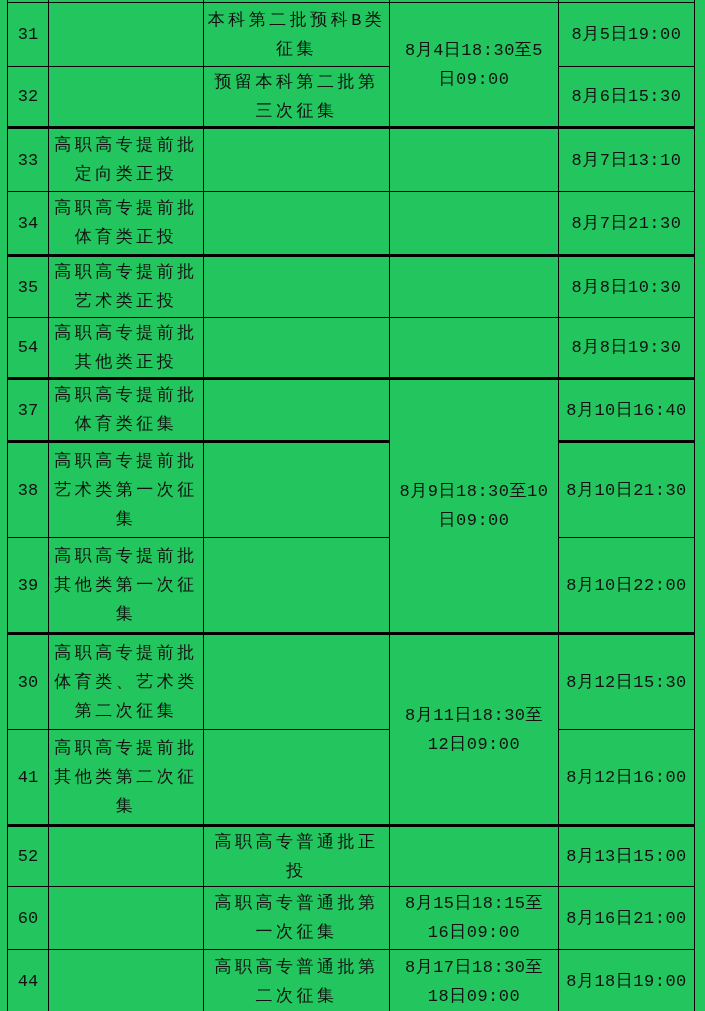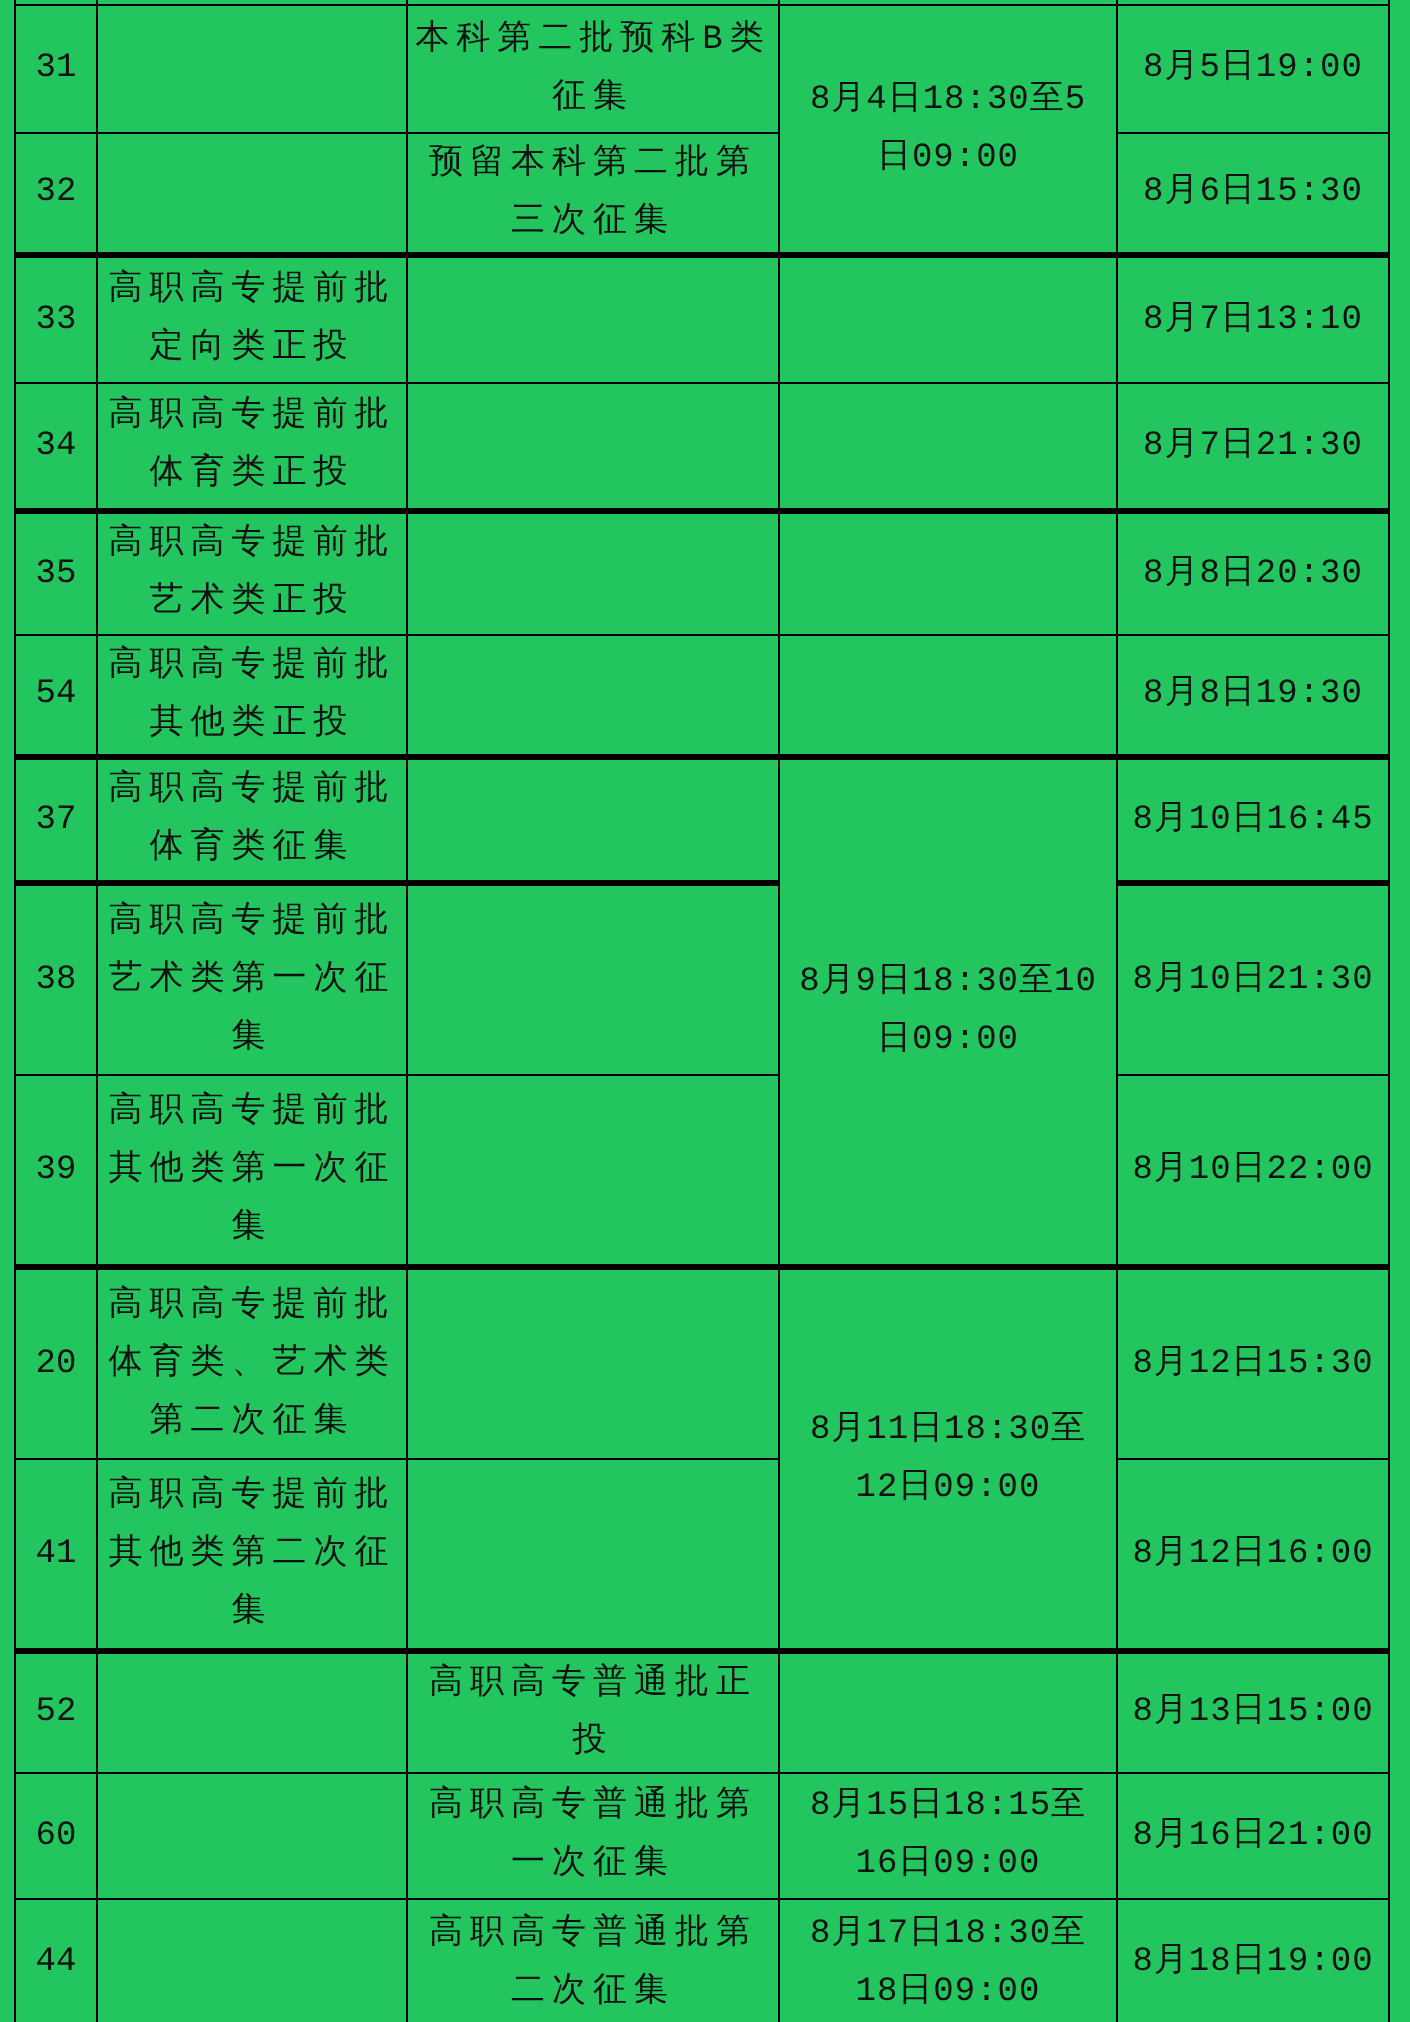--- a/index.html
+++ b/index.html
@@ -97,40 +97,40 @@
       <td class="date"></td>
       <td class="date">8月7日21:30</td>
     </tr>
 
     <tr class="h61">
       <td class="num">35</td>
       <td class="cjk">高职高专提前批
 艺术类正投</td>
       <td class="cjk"></td>
       <td class="date"></td>
-      <td class="date">8月8日20:30</td>
+      <td class="date">8月8日10:30</td>
     </tr>
 
     <tr class="h60 bb3">
       <td class="num">54</td>
       <td class="cjk">高职高专提前批
 其他类正投</td>
       <td class="cjk"></td>
       <td class="date"></td>
       <td class="date">8月8日19:30</td>
     </tr>
 
     <tr class="h61 bb3">
       <td class="num">37</td>
       <td class="cjk">高职高专提前批
 体育类征集</td>
       <td class="cjk"></td>
       <td class="date bb3" rowspan="3">8月9日18:30至10
 日09:00</td>
-      <td class="date">8月10日16:45</td>
+      <td class="date">8月10日16:40</td>
     </tr>
 
     <tr class="h95">
       <td class="num">38</td>
       <td class="cjk">高职高专提前批
 艺术类第一次征
 集</td>
       <td class="cjk"></td>
       <td class="date">8月10日21:30</td>
     </tr>
@@ -138,21 +138,21 @@
     <tr class="h95 bb3">
       <td class="num">39</td>
       <td class="cjk">高职高专提前批
 其他类第一次征
 集</td>
       <td class="cjk"></td>
       <td class="date">8月10日22:00</td>
     </tr>
 
     <tr class="h95">
-      <td class="num">20</td>
+      <td class="num">30</td>
       <td class="cjk">高职高专提前批
 体育类、艺术类
 第二次征集</td>
       <td class="cjk"></td>
       <td class="date bb3" rowspan="2">8月11日18:30至
 12日09:00</td>
       <td class="date">8月12日15:30</td>
     </tr>
 
     <tr class="h95 bb3">

